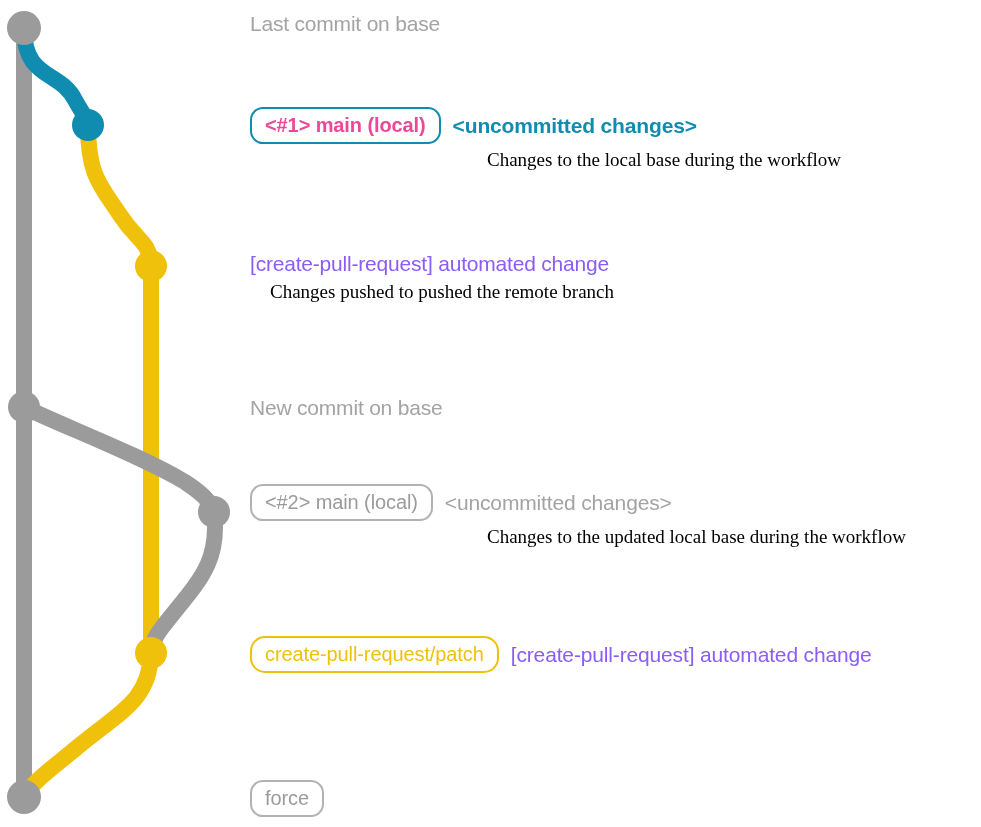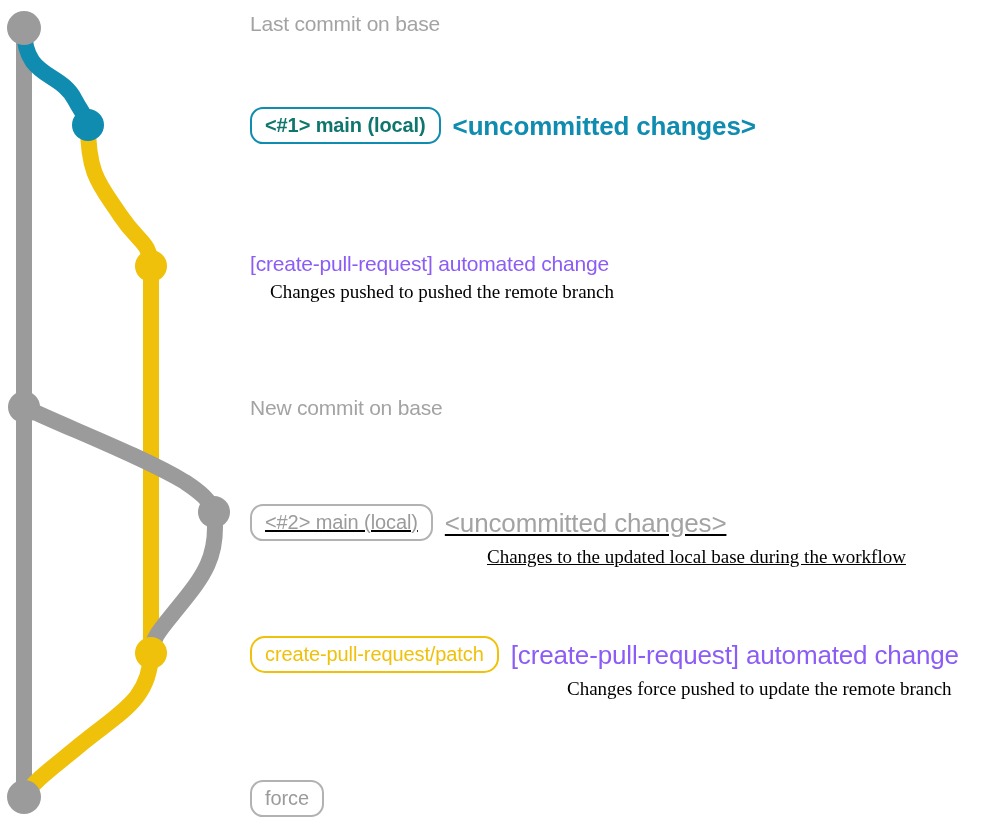--- a/index.html
+++ b/index.html
@@ -53,21 +53,21 @@
     border-radius: 13px;
     padding: 5px 13px 6px 13px;
     font-size: 20px;
     line-height: 22px;
     letter-spacing: -0.1px;
     background: transparent;
     margin-right: 12px;
   }
 
   .title {
-    font-size: 26px;
+    font-size: 21px;
     line-height: 24px;
     letter-spacing: -0.15px;
     white-space: nowrap;
   }
 
   .title-only {
     font-size: 21px;
     line-height: 24px;
     letter-spacing: -0.2px;
     white-space: nowrap;
@@ -79,21 +79,21 @@
     line-height: 22px;
     color: #000000;
     white-space: nowrap;
     margin-top: 5px;
   }
 
   
   .c-gray   { color: #a3a3a3; }
   .badge.c-gray   { border-color: #b2b2b2; color: #9b9b9b; }
   .c-teal   { color: #0f8cb0; font-weight: bold; }
-  .badge.c-teal   { border-color: #0f8cb0; color: #0f766e; font-weight: bold; }
+  .badge.c-teal   { border-color: #0f8cb0; color: #ec4899; font-weight: bold; }
   .c-yellow { color: #8b5cf6; }
   .badge.c-yellow { border-color: #efc10b; color: #efc10b; border-radius: 15px; }
 
   .title.c-teal   { font-weight: bold; }
   .badge.c-teal   { font-weight: bold; }
 </style>
 </head>
 <body>
 
 <svg id="graph-canvas" viewBox="0 0 981 827" xmlns="http://www.w3.org/2000/svg">
@@ -127,49 +127,49 @@
     <div class="headline">
       <span class="title-only c-gray">Last commit on base</span>
     </div>
   </div>
 
   <div class="row" style="top:107px;">
     <div class="headline">
       <span class="badge c-teal">&lt;#1&gt; main (local)</span>
       <span class="title c-teal">&lt;uncommitted changes&gt;</span>
     </div>
+    <div class="subtitle" style="margin-left:237px;">Changes to the local base during the workflow</div>
   </div>
 
   <div class="row" style="top:252px;">
     <div class="headline">
       <span class="title-only c-yellow">[create-pull-request] automated change</span>
     </div>
     <div class="subtitle" style="margin-left:20px;">Changes pushed to pushed the remote branch</div>
   </div>
 
   <div class="row" style="top:396px;">
     <div class="headline">
       <span class="title-only c-gray">New commit on base</span>
     </div>
   </div>
 
-  <div class="row" style="top:504px;text-decoration:underline;">
+  <div class="row" style="top:484px;">
     <div class="headline">
       <span class="badge c-gray">&lt;#2&gt; main (local)</span>
       <span class="title c-gray">&lt;uncommitted changes&gt;</span>
     </div>
     <div class="subtitle" style="margin-left:237px;text-align:right;">Changes to the updated local base during the workflow</div>
   </div>
 
   <div class="row" style="top:636px;">
     <div class="headline">
       <span class="badge c-yellow">create-pull-request/patch</span>
       <span class="title c-yellow">[create-pull-request] automated change</span>
     </div>
-    <div class="subtitle" style="margin-left:317px;">Changes force pushed to update the remote branch</div>
   </div>
 
   <div class="row" style="top:780px;">
     <div class="headline">
       <span class="badge c-gray">force</span>
     </div>
   </div>
 
 </div>
 

